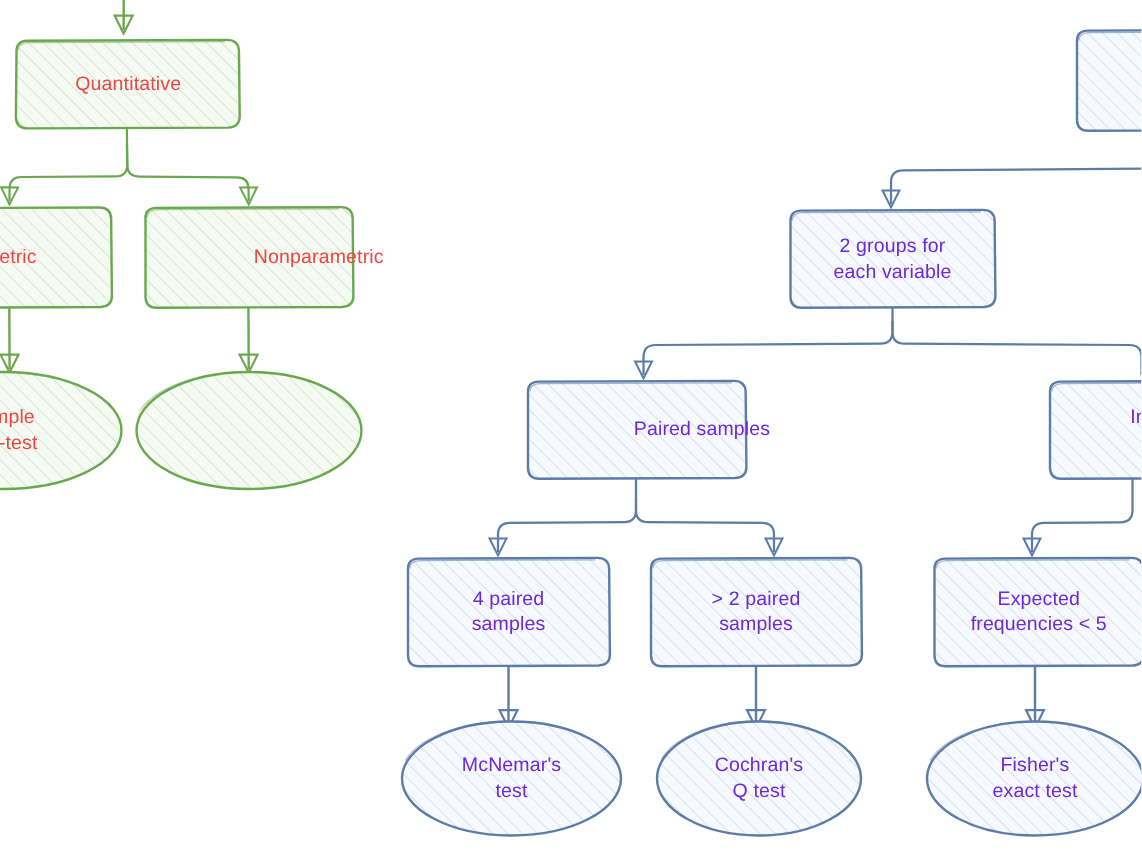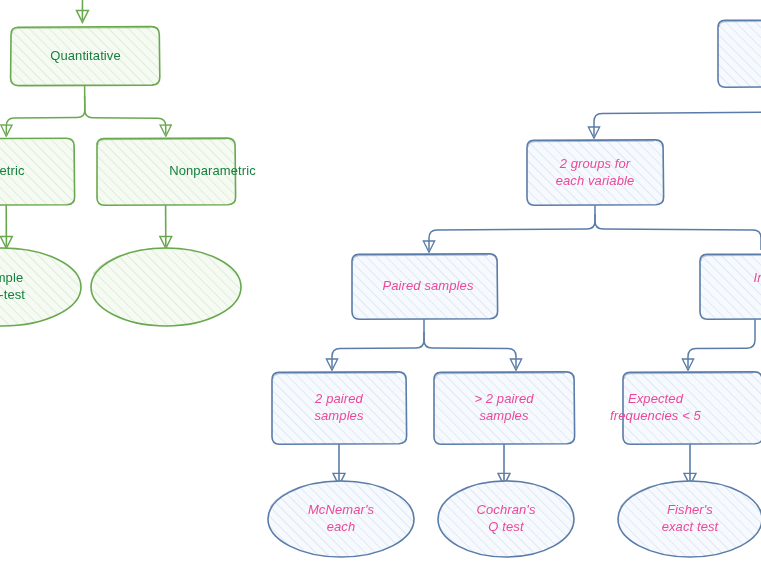--- a/index.html
+++ b/index.html
@@ -31,22 +31,22 @@
     align-items: center;
     justify-content: center;
     text-align: center;
     line-height: 1.28;
     color: #1a1a1a;
     font-size: 13px;
     letter-spacing: 0.1px;
     white-space: pre-line;
     pointer-events: none;
   }
-  .node-label.green { color: #15803d; }
-  .node-label.blue  { color: #ec4899; font-style: italic; }
+  .node-label.green { color: #ef4444; }
+  .node-label.blue  { color: #6d28d9; }
   .hit {
     position: absolute;
     cursor: default;
   }
 </style>
 </head>
 <body>
 
 <div id="canvas">
 
@@ -196,36 +196,36 @@
 
   <div class="node-label green" style="left:-77px; top:258px; width:158px; height:58px;">sample
 t's t-test</div>
 
 
   <div class="node-label blue" style="left:718px; top:20px; width:135px; height:67px;">2 q</div>
 
   <div class="node-label blue" style="left:527px; top:140px; width:136px; height:65px;">2 groups for
 each variable</div>
 
-  <div class="node-label blue" style="left:352px; top:254px; width:152px; height:65px;">Paired samples</div>
+  <div class="node-label blue" style="left:352px; top:254px; width:152px; height:65px;padding-left:40px;">Paired samples</div>
 
   <div class="node-label blue" style="left:700px; top:254px; width:140px; height:65px;">Indep
 sa</div>
 
-  <div class="node-label blue" style="left:272px; top:372px; width:134px; height:72px;">2 paired
+  <div class="node-label blue" style="left:272px; top:372px; width:134px; height:72px;">4 paired
 samples</div>
 
   <div class="node-label blue" style="left:434px; top:372px; width:140px; height:72px;">&gt; 2 paired
 samples</div>
 
-  <div class="node-label blue" style="left:586px; top:372px; width:139px; height:72px;">Expected
+  <div class="node-label blue" style="left:623px; top:372px; width:139px; height:72px;">Expected
 frequencies &lt; 5</div>
 
   <div class="node-label blue" style="left:268px; top:490px; width:146px; height:58px;">McNemar's
-each</div>
+test</div>
 
   <div class="node-label blue" style="left:618px; top:490px; width:144px; height:58px;">Fisher's
 exact test</div>
 
   <div class="node-label blue" style="left:438px; top:490px; width:136px; height:58px;">Cochran's
 Q test</div>
 
   <div class="hit" style="left:11px; top:27px; width:149px; height:59px;"></div>
   <div class="hit" style="left:0px; top:138px; width:75px; height:67px;"></div>
   <div class="hit" style="left:97px; top:138px; width:139px; height:67px;"></div>

